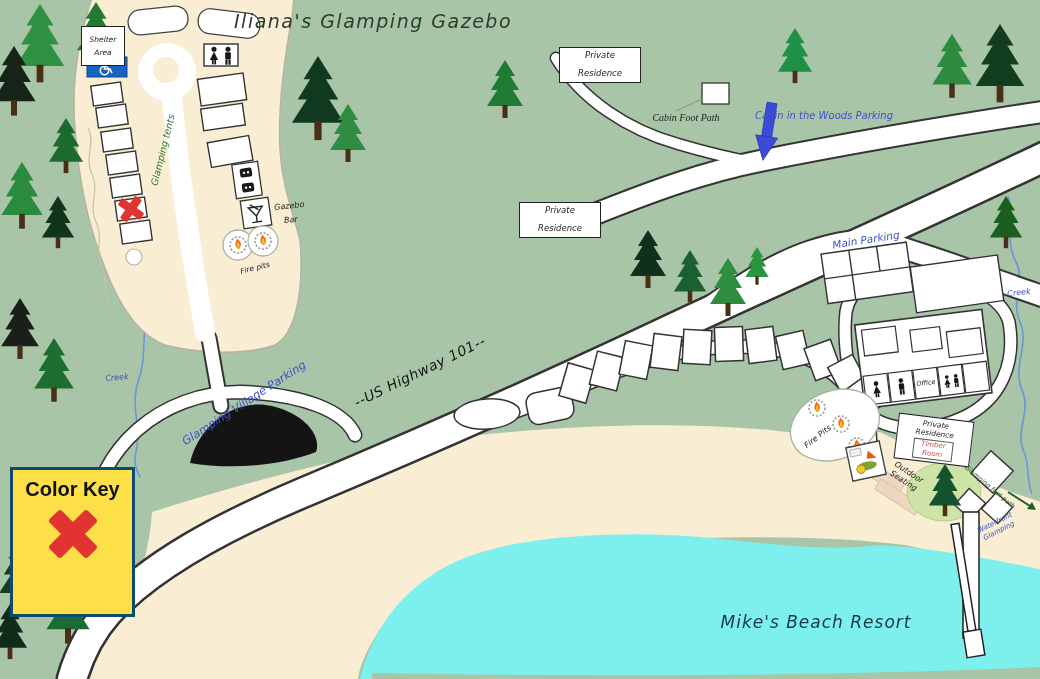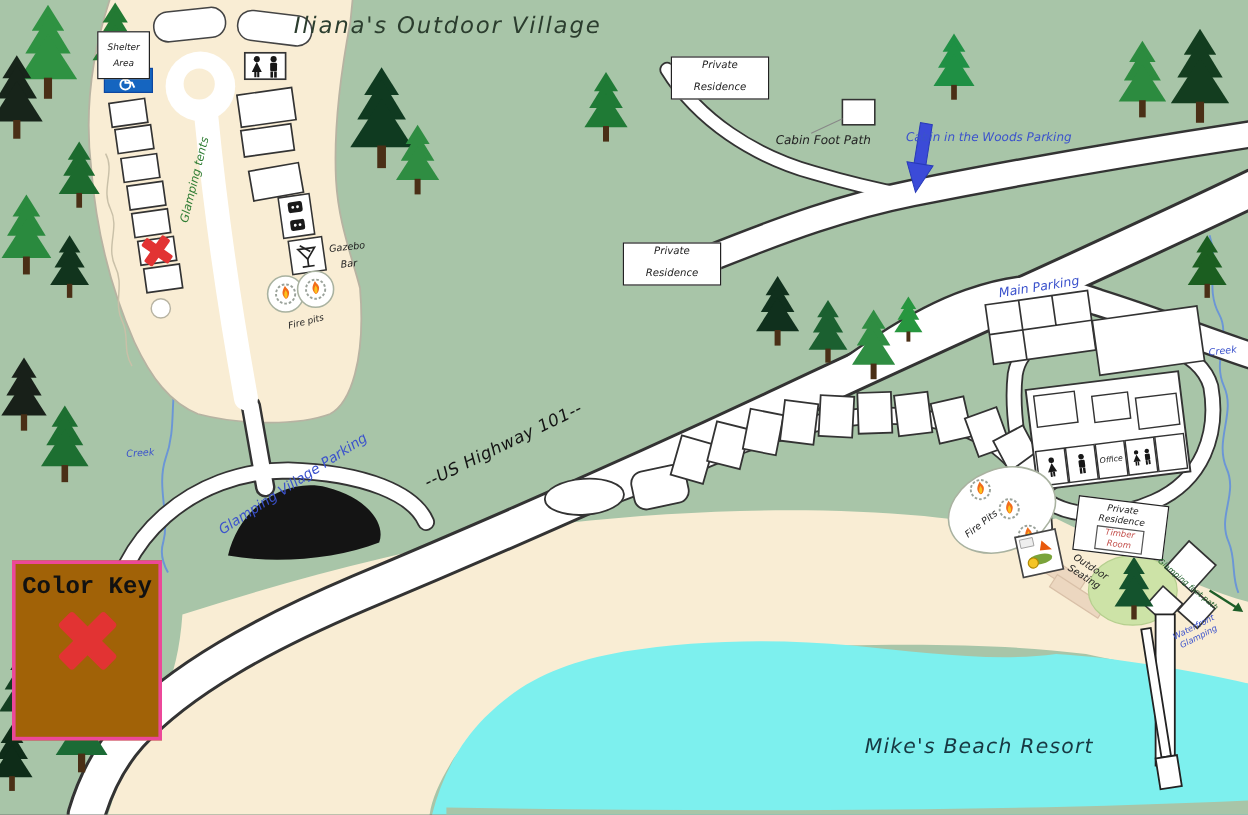--- a/index.html
+++ b/index.html
@@ -7,23 +7,23 @@
        font-family:"DejaVu Sans",sans-serif;}
   #terrain{position:absolute;left:0;top:0;}
   .lbl{position:absolute;transform:translate(-50%,-50%);font-style:italic;color:#222;
        text-align:center;white-space:nowrap;line-height:1.25;pointer-events:none;}
   .wrap{white-space:normal;}
   .wbox{position:absolute;transform:translate(-50%,-50%);background:#fff;border:1.4px solid #222;
         box-sizing:border-box;display:flex;align-items:center;justify-content:center;
         text-align:center;font-style:italic;color:#222;padding:0 8px;}
   .blue{color:#3b52cc;}
   .green{color:#2f7d33;}
-  #colorkey{position:absolute;left:10px;top:467px;width:125px;height:150px;background:#a16207;
-            border:3px solid #ec4899;box-sizing:border-box;text-align:center;
-            font-family:Liberation Mono, monospace;}
+  #colorkey{position:absolute;left:10px;top:467px;width:125px;height:150px;background:#fde047;
+            border:3px solid #0c4a6e;box-sizing:border-box;text-align:center;
+            font-family:Liberation Sans, sans-serif;}
   #colorkey h1{margin:8px 0 4px 0;font-size:20px;color:#111;}
   #colorkey p{margin:2px auto;width:110px;font-size:11.5px;line-height:1.35;color:#222;}
 </style>
 </head>
 <body>
 
 <div id="map">
 <svg id="terrain" width="1040" height="679" viewBox="0 0 1040 679">
   <defs>
     <g id="tree">
@@ -282,37 +282,37 @@
     <use href="#tree" transform="translate(1000,24) scale(1.35)" fill="#133d1f"></use>
     <use href="#tree" transform="translate(1006,196) scale(0.9)" fill="#1b5e20"></use>
     <use href="#tree" transform="translate(648,230) scale(1.0)" fill="#10301d"></use>
     <use href="#tree" transform="translate(690,250) scale(0.9)" fill="#1b6030"></use>
     <use href="#tree" transform="translate(728,258) scale(1.0)" fill="#2f8d42"></use>
     <use href="#tree" transform="translate(757,247) scale(0.65)" fill="#27963f"></use>
     <use href="#tree" transform="translate(945,464) scale(0.9)" fill="#14532d"></use>
   </g>
 </svg>
 
-<div class="lbl" style="left:373px;top:22px;font-size:19px;color:#2b3d2e;letter-spacing:1.5px;">Iliana's Outdoor Village</div>
+<div class="lbl" style="left:373px;top:22px;font-size:19px;color:#2b3d2e;letter-spacing:1.5px;">Iliana's Glamping Gazebo</div>
 
 <div class="wbox" style="left:103px;top:46px;width:44px;height:40px;font-size:7.5px;line-height:1.8;padding:0 19px;">Shelter Area</div>
 
 <div class="lbl green" style="left:163px;top:150px;font-size:9.5px;transform:translate(-50%,-50%) rotate(-76deg);">Glamping tents</div>
 
 <div class="lbl wrap" style="left:290px;top:213px;width:36px;font-size:8px;line-height:1.7;transform:translate(-50%,-50%) rotate(-6deg);">Gazebo Bar</div>
 
 <div class="lbl" style="left:255px;top:268px;font-size:7.5px;transform:translate(-50%,-50%) rotate(-14deg);">Fire pits</div>
 
 <div class="lbl blue" style="left:244px;top:403px;font-size:11.5px;transform:translate(-50%,-50%) rotate(-33deg);">Glamping Village Parking</div>
 
 <div class="lbl" style="left:420px;top:372px;font-size:14px;color:#141414;letter-spacing:0.5px;transform:translate(-50%,-50%) rotate(-26deg);">--US Highway 101--</div>
 
 <div class="wbox" style="left:600px;top:65px;width:82px;height:36px;font-size:8.5px;line-height:2.1;">Private Residence</div>
 
-<div class="lbl" style="left:686px;top:118px;font-size:10px;">Cabin Foot Path</div>
+<div class="lbl" style="left:686px;top:118px;font-size:10px;font-family:Liberation Serif, serif;">Cabin Foot Path</div>
 
 <div class="lbl blue" style="left:824px;top:116px;font-size:10px;">Cabin in the Woods Parking</div>
 
 <div class="wbox" style="left:560px;top:220px;width:82px;height:36px;font-size:8.5px;line-height:2.1;">Private Residence</div>
 
 <div class="lbl blue" style="left:866px;top:240px;font-size:10.5px;transform:translate(-50%,-50%) rotate(-9deg);">Main Parking</div>
 
 <div class="lbl blue" style="left:1019px;top:293px;font-size:8px;transform:translate(-50%,-50%) rotate(-6deg);">Creek</div>
 
 <div class="lbl blue" style="left:117px;top:378px;font-size:8px;transform:translate(-50%,-50%) rotate(-4deg);">Creek</div>

